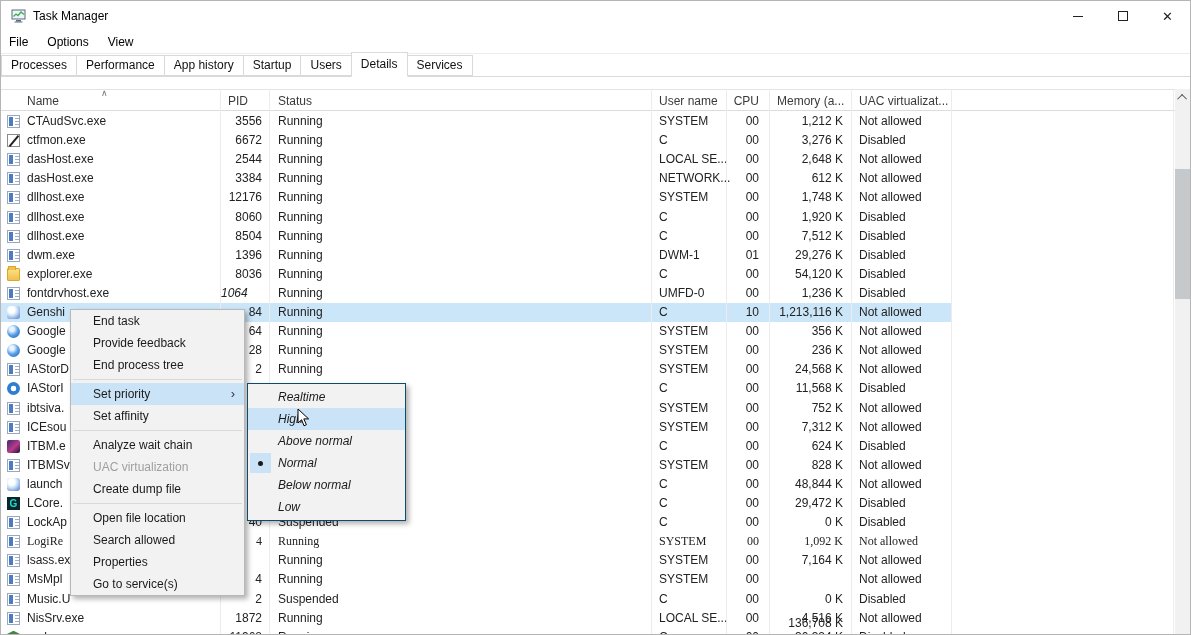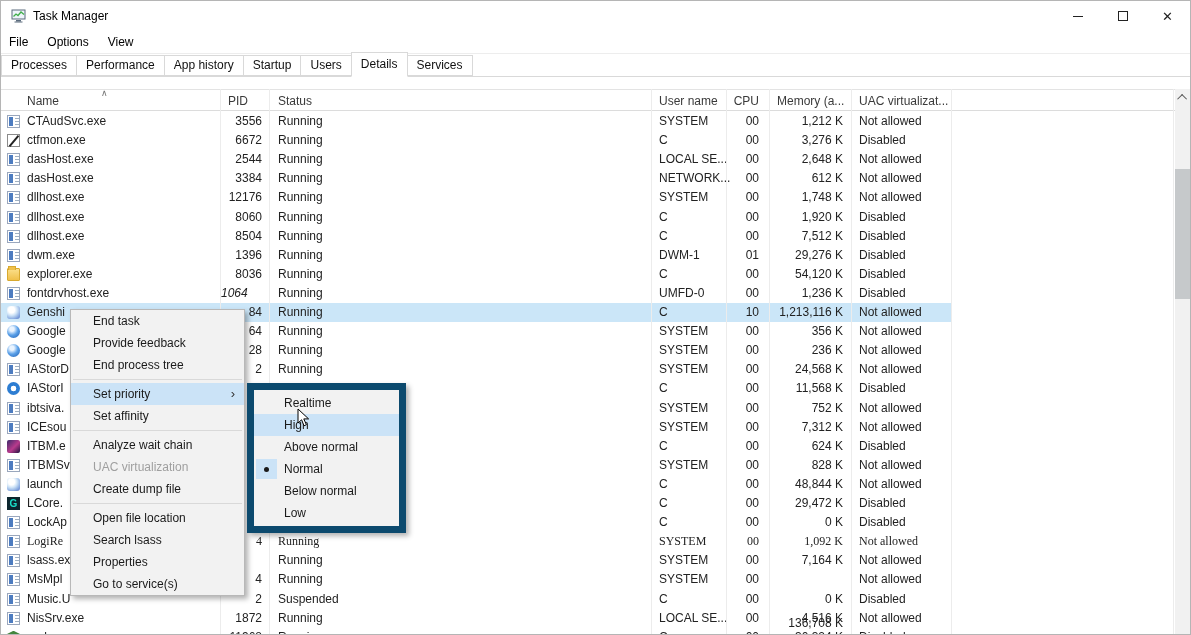--- a/index.html
+++ b/index.html
@@ -54,21 +54,21 @@
   .icon-galaxy{border-radius:2px;background:linear-gradient(135deg,#3a2a6a 0%,#b83a8c 55%,#20123f 100%);}
   .icon-logitech{background:#0d262e;color:#19e0c8;font-size:10px;font-weight:bold;text-align:center;line-height:13px;}
   .icon-node{background:#43853d;clip-path:polygon(50% 0,100% 25%,100% 75%,50% 100%,0 75%,0 25%);}
   
   #context-menu{position:absolute;left:69px;top:308px;width:175px;background:#f2f2f2;border:1px solid #b8b8b8;box-shadow:3px 3px 5px rgba(0,0,0,.3);padding:0 0;box-sizing:border-box;z-index:10;}
   .mitem{position:relative;height:22px;line-height:22px;padding-left:22px;color:#1a1a1a;}
   .mitem.highlighted{background:#cbe3f7;}
   .mitem.disabled{color:#9f9f9f;}
   .mitem .arrow{position:absolute;right:9px;top:0;font-size:13px;color:#333;}
   .msep{height:1px;background:#d9d9d9;margin:3px 2px;}
-  #submenu{position:absolute;left:246px;top:382px;width:159px;background:#f2f2f2;border:7px solid #0c4a6e;box-shadow:3px 3px 5px rgba(0,0,0,.3);padding:2px 0;box-sizing:border-box;z-index:11;}
+  #submenu{position:absolute;left:246px;top:382px;width:159px;background:#f2f2f2;border:1px solid #0c4a6e;box-shadow:3px 3px 5px rgba(0,0,0,.3);padding:2px 0;box-sizing:border-box;z-index:11;font-style:italic;}
   .smitem{position:relative;height:22px;line-height:22px;padding-left:30px;color:#1a1a1a;}
   .smitem.highlighted{background:#cbe3f7;}
   .check-box{position:absolute;left:2px;top:1px;width:21px;height:20px;background:#cbe3f7;}
   .check-box::after{content:'';position:absolute;left:8px;top:8px;width:5px;height:5px;border-radius:50%;background:#1a1a1a;}
   
   #cursor{position:absolute;left:296px;top:407px;z-index:20;}
 </style>
 </head>
 <body>
 
@@ -431,21 +431,21 @@
       <div class="mitem">End process tree</div>
       <div class="msep"></div>
       <div class="mitem highlighted">Set priority<span class="arrow">›</span></div>
       <div class="mitem">Set affinity</div>
       <div class="msep"></div>
       <div class="mitem">Analyze wait chain</div>
       <div class="mitem disabled">UAC virtualization</div>
       <div class="mitem">Create dump file</div>
       <div class="msep"></div>
       <div class="mitem">Open file location</div>
-      <div class="mitem">Search lsass</div>
+      <div class="mitem">Search allowed</div>
       <div class="mitem">Properties</div>
       <div class="mitem">Go to service(s)</div>
     </div>
   <div id="submenu">
       <div class="smitem">Realtime</div>
       <div class="smitem highlighted">High</div>
       <div class="smitem">Above normal</div>
       <div class="smitem">Normal<span class="check-box"></span></div>
       <div class="smitem">Below normal</div>
       <div class="smitem">Low</div>

